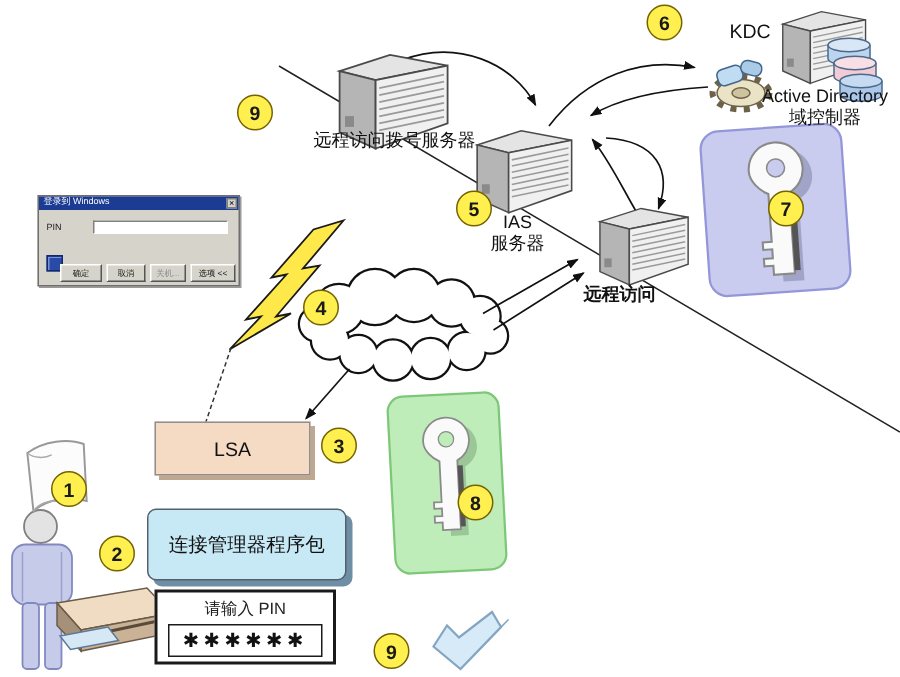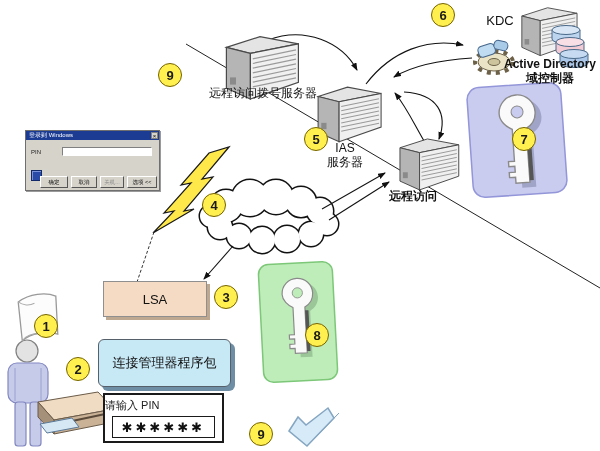--- a/index.html
+++ b/index.html
@@ -1,32 +1,32 @@
 <!DOCTYPE html>
 <html><head>
 <meta charset="utf-8">
 <style>
   html,body{margin:0;padding:0;background:#fff;}
   .stage{position:relative;width:600px;height:451px;background:#ffffff;overflow:hidden;
          font-family:"Liberation Sans","DejaVu Sans",sans-serif;}
   .stage svg.layer{position:absolute;left:0;top:0;z-index:1;}
   .label{position:absolute;color:#111;font-size:12px;line-height:14px;text-align:center;z-index:3;}
-  .label.bold{font-weight:bold;}
+  .label.bold{font-weight:normal;}
   .badge{position:absolute;width:24px;height:24px;border-radius:50%;background:#FFEF4F;
          border:1px solid #756300;box-sizing:border-box;display:flex;align-items:center;
          justify-content:center;font-size:13px;font-weight:bold;color:#1a1a1a;z-index:4;}
   .lsa-box{position:absolute;left:103px;top:281px;width:102px;height:34px;border-radius:0;
            background:#F5DBC3;border:1px solid #8f8f8f;box-shadow:3px 3px 0 #BFA890;
            display:flex;align-items:center;justify-content:center;font-size:13px;color:#111;z-index:3;}
   .cm-box{position:absolute;left:98px;top:339px;width:131px;height:46px;border-radius:6px;
           background:#C7E8F5;border:1px solid #55606a;box-shadow:4px 4px 0 #6E8EA6;
           display:flex;align-items:center;justify-content:center;font-size:13px;color:#111;z-index:3;}
   .pin-box{position:absolute;left:103px;top:393px;width:121px;height:50px;background:#fff;
            border:2px solid #1a1a1a;box-sizing:border-box;z-index:3;}
-  .pin-title{font-size:11px;color:#222;text-align:left;margin-top:3px;}
+  .pin-title{font-size:11px;color:#222;text-align:center;margin-top:3px;}
   .pin-field{margin:3px 7px 0 7px;height:20px;border:1.5px solid #1a1a1a;display:flex;
              align-items:center;justify-content:center;font-size:13px;font-weight:bold;
              letter-spacing:3px;color:#111;}
   
   .dialog{position:absolute;left:25px;top:130px;width:135px;height:61px;background:#D6D3CA;
           border:1px solid #6f6f6f;box-shadow:1px 1px 0 #9a9a9a;box-sizing:border-box;z-index:3;}
   .dlg-title{height:9px;background:#1C3C94;color:#fff;font-size:6px;line-height:9px;
              padding-left:3px;display:flex;justify-content:space-between;align-items:center;}
   .dlg-x{width:7px;height:7px;background:#D6D3CA;color:#000;font-size:6px;line-height:7px;
          text-align:center;margin-right:1px;border:1px solid #808080;box-sizing:border-box;}

